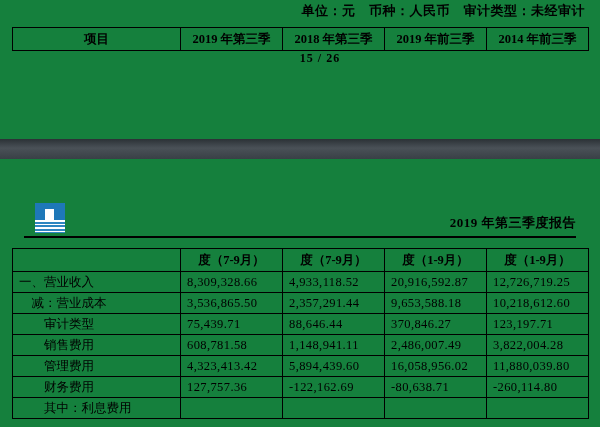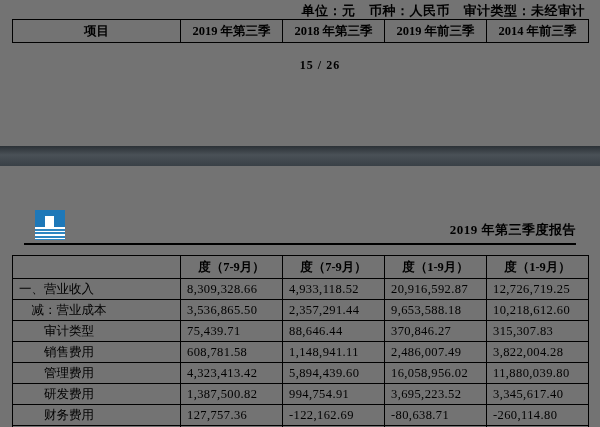--- a/index.html
+++ b/index.html
@@ -5,21 +5,21 @@
   html, body {
     margin: 0; padding: 0;
     background: #ffffff;
     font-family: "Liberation Serif", "DejaVu Serif", serif;
     color: #000;
   }
   .screen {
     position: relative;
     width: 600px; height: 427px;
     overflow: hidden;
-    background: #737373;
+    background: #15803d;
   }
   
   .unit-line {
     padding: 2px 15px 0 0;
     text-align: right;
     font-weight: bold;
     font-size: 13px;
     letter-spacing: 0.5px;
     height: 16px;
   }
@@ -30,31 +30,31 @@
     width: 576px;
   }
   table.tbl th, table.tbl td {
     border: 1.5px solid #000;
     padding: 0 6px;
     font-size: 12.5px;
     overflow: hidden;
     white-space: nowrap;
     vertical-align: middle;
   }
-  table.tbl1 { margin-top: 1px; padding-left: 6px; }
+  table.tbl1 { margin-top: 9px; padding-left: 6px; }
   table.tbl th {
     font-weight: bold;
     text-align: center;
     height: 22px;
   }
   table.tbl2 td { height: 20px; }
   td.lbl { text-align: left;  padding-left: 5px; }
   td.num { text-align: left; padding-right: 7px; letter-spacing: 0.4px; }
   .page-num {
-    margin-top: 15px;
+    margin-top: 0;
     text-align: center;
     font-weight: bold;
     font-size: 12px;
     letter-spacing: 1px;
     height: 15px;
     padding-left: 40px;
   }
   
   .separator {
     margin-top: 73px;
@@ -173,44 +173,37 @@
         <td class="num">3,536,865.50</td>
         <td class="num">2,357,291.44</td>
         <td class="num">9,653,588.18</td>
         <td class="num">10,218,612.60</td>
       </tr>
       <tr>
         <td class="lbl">　　审计类型</td>
         <td class="num">75,439.71</td>
         <td class="num">88,646.44</td>
         <td class="num">370,846.27</td>
-        <td class="num">315,307.83</td>
+        <td class="num">123,197.71</td>
       </tr>
       <tr>
         <td class="lbl">　　销售费用</td>
         <td class="num">608,781.58</td>
         <td class="num">1,148,941.11</td>
         <td class="num">2,486,007.49</td>
         <td class="num">3,822,004.28</td>
       </tr>
       <tr>
         <td class="lbl">　　管理费用</td>
         <td class="num">4,323,413.42</td>
         <td class="num">5,894,439.60</td>
         <td class="num">16,058,956.02</td>
         <td class="num">11,880,039.80</td>
       </tr>
       <tr>
-        <td class="lbl">　　研发费用</td>
-        <td class="num">1,387,500.82</td>
-        <td class="num">994,754.91</td>
-        <td class="num">3,695,223.52</td>
-        <td class="num">3,345,617.40</td>
-      </tr>
-      <tr>
         <td class="lbl">　　财务费用</td>
         <td class="num">127,757.36</td>
         <td class="num">-122,162.69</td>
         <td class="num">-80,638.71</td>
         <td class="num">-260,114.80</td>
       </tr>
       <tr>
         <td class="lbl">　　其中：利息费用</td>
         <td class="num"></td>
         <td class="num"></td>

